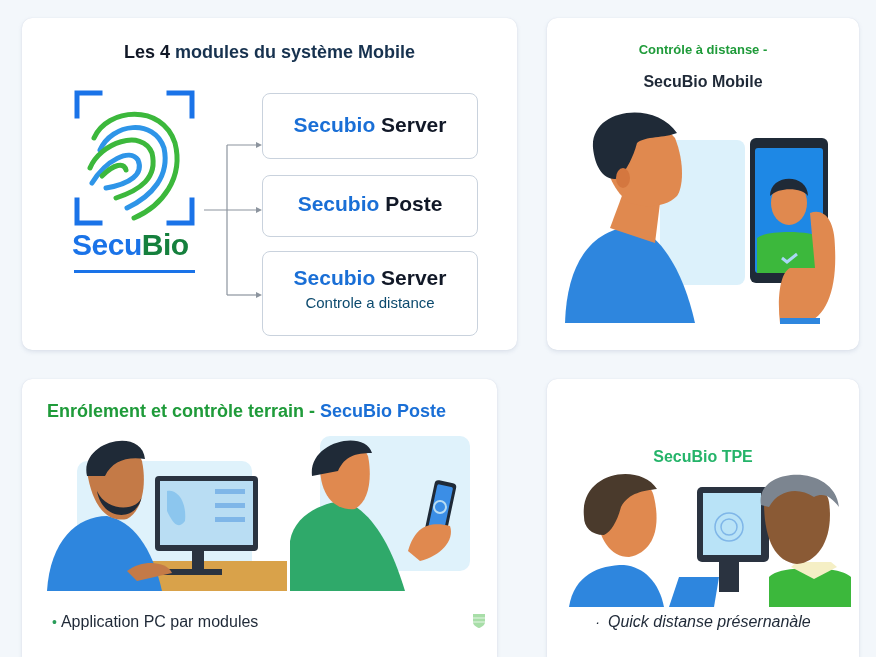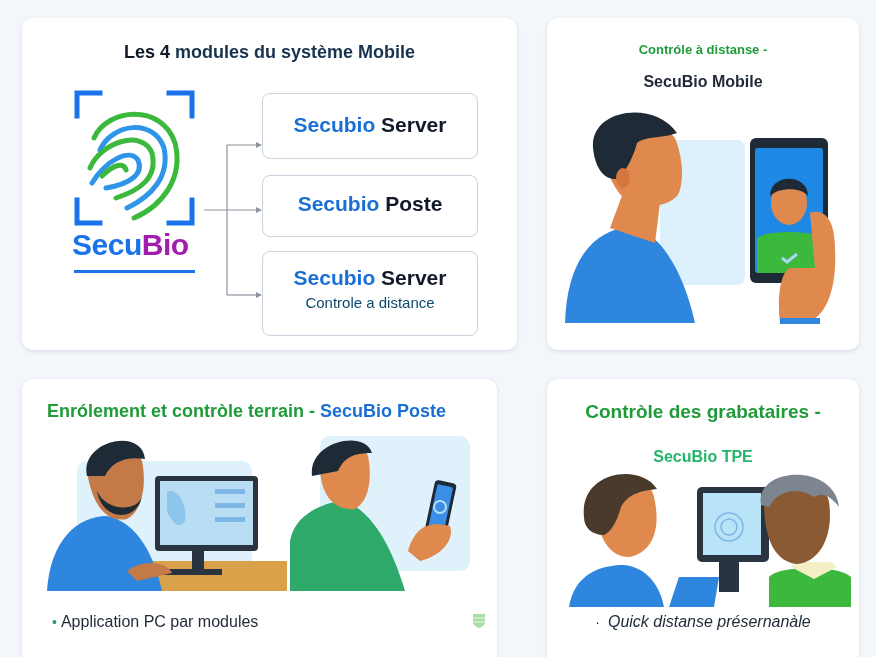--- a/index.html
+++ b/index.html
@@ -11,21 +11,21 @@
   #p3 { left: 22px; top: 379px; width: 475px; height: 278px; border-radius: 10px 10px 0 0; }
   #p4 { left: 547px; top: 379px; width: 312px; height: 278px; border-radius: 10px 10px 0 0; }
 
   .title { position: absolute; font-weight: bold; white-space: nowrap; }
   #p1 .title { left: 0; width: 100%; top: 24px; text-align: center; font-size: 18px; color: #17324f; }
   #p1 .title .dark { color: #111827; }
 
   .logo { position: absolute; left: 50px; top: 70px; width: 125px; height: 190px; }
   .logo-text { position: absolute; left: 50px; top: 210px; width: 126px; font-size: 30px; font-weight: bold; letter-spacing: -0.5px; }
   .logo-text .secu { color: #1a73e8; }
-  .logo-text .bio { color: #a21caf; }
+  .logo-text .bio { color: #15803d; }
   .logo-underline { position: absolute; left: 52px; top: 252px; width: 121px; height: 3px; background: #1a73e8; }
 
   .connector { position: absolute; left: 180px; top: 110px; width: 62px; height: 170px; }
 
   .module { position: absolute; left: 240px; width: 216px; border: 1.5px solid #c9d2dd; border-radius: 8px; background: #fff; text-align: center; }
   .module .name { font-size: 21px; font-weight: bold; white-space: nowrap; }
   .module .name .b { color: #1a6fd6; }
   .module .name .k { color: #111827; }
   .module .sub { font-size: 15px; color: #0c4a6e; margin-top: 4px; }
   #m1 { top: 75px; height: 66px; padding-top: 19px; }
@@ -161,21 +161,20 @@
   <div class="caption" id="cap1">
     <span class="bullet">•</span><span>Application PC par modules</span>
   </div>
   <svg class="mini-shield" viewBox="0 0 14 16">
     <path d="M1 1 H13 V9 C13 13 7 15 7 15 C7 15 1 13 1 9 Z" fill="#a8dea8"></path>
     <path d="M1 5 H13 M1 9 H13" stroke="#e6f6e6" stroke-width="1.2"></path>
   </svg>
 </div>
 
 <div class="panel" id="p4">
-  <div class="title gtitle t1">Contròle des grabataires -</div>
   <div class="title t2">SecuBio TPE</div>
   <svg class="illus" style="left:22px;top:88px;" width="282" height="140" viewBox="0 0 282 140">
     <path d="M0 140 C5 108 30 98 55 98 C75 100 90 115 95 140 Z" fill="#2e86de"></path>
     <path d="M25 35 C25 5 78 0 85 30 C92 60 85 85 60 90 C40 90 28 70 25 35 Z" fill="#e0894f"></path>
     <path d="M15 50 C10 5 70 -5 88 22 C75 24 60 25 52 40 C48 55 42 65 35 68 C22 68 15 60 15 50 Z" fill="#4a3a2c"></path>
     <path d="M110 110 L150 110 L145 140 L100 140 Z" fill="#2e86de"></path>
     <rect x="128" y="20" width="72" height="75" rx="5" fill="#2a3340"></rect>
     <rect x="134" y="26" width="58" height="62" fill="#b9e3f7"></rect>
     <circle cx="160" cy="60" r="14" fill="none" stroke="#7fb6e8" stroke-width="1.5"></circle>
     <circle cx="160" cy="60" r="8" fill="none" stroke="#7fb6e8" stroke-width="1.5"></circle>

